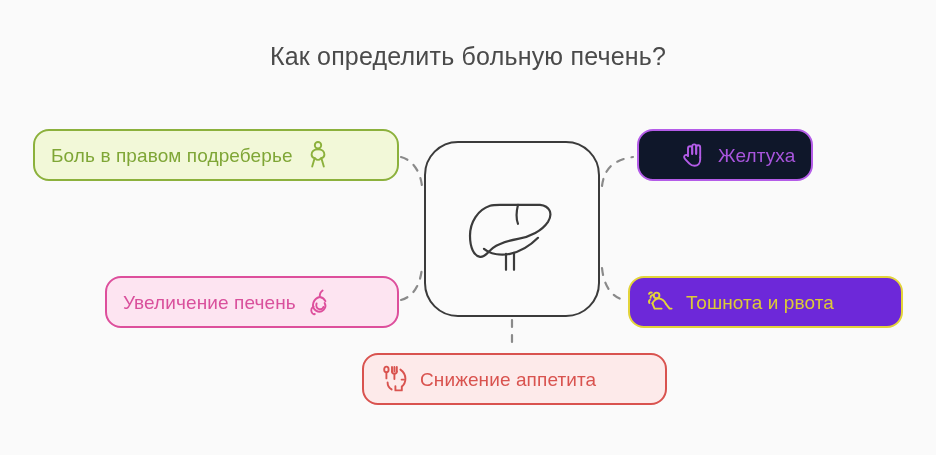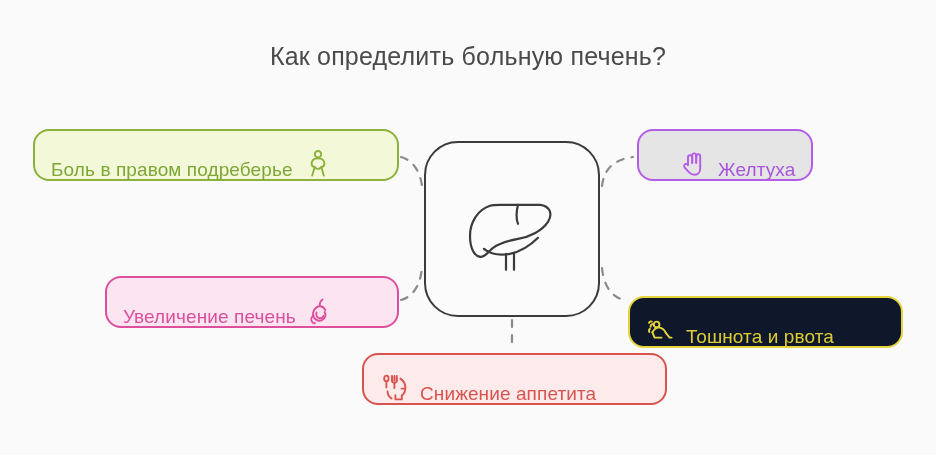--- a/index.html
+++ b/index.html
@@ -57,21 +57,21 @@
     transform: translate(-50%, -48%);
   }
   
   .sym {
     position: absolute;
     box-sizing: border-box;
     border-radius: 16px;
     border-width: 2px;
     border-style: solid;
     display: flex;
-    align-items: flex-end;
+    align-items: center;
     height: 52px;
     padding: 0 16px;
     white-space: nowrap;
   }
   .sym .lbl {
     font-size: 19px;
     letter-spacing: 0.1px;
     line-height: 1;
   }
   .sym .ico {
@@ -133,21 +133,21 @@
         <circle cx="12" cy="4.2" r="3.2"></circle>
         <path d="M12 8.2 C8 8.2 5.6 10.4 5.6 13.4 C5.6 15.6 7 16.8 8.6 17.2"></path>
         <path d="M12 8.2 C16 8.2 18.4 10.4 18.4 13.4 C18.4 15.6 17 16.8 15.4 17.2"></path>
         <path d="M8.6 17.2 L6.2 25.6"></path>
         <path d="M15.4 17.2 L17.8 25.6"></path>
         <path d="M9.4 17.4 C10.6 19.4 13.4 19.4 14.6 17.4"></path>
       </svg>
     </span>
   </div>
 
-  <div class="sym icon-left" id="sym-jaundice" style="border-color: rgb(180, 92, 232); background: #e5e5e5; padding-left: 39px;">
+  <div class="sym icon-left" id="sym-jaundice" style="border-color: rgb(180, 92, 232); background: #0f172a; padding-left: 39px;">
     <span class="ico">
       <svg width="24" height="26" viewBox="0 0 24 26" fill="none" stroke="#b45ce8" stroke-width="1.9" stroke-linecap="round" stroke-linejoin="round">
         <path d="M7 14 L7 6.4 C7 5.1 8 4.2 9.1 4.2 C10.2 4.2 11.2 5.1 11.2 6.4 L11.2 12"></path>
         <path d="M11.2 11.6 L11.2 4.6 C11.2 3.3 12.1 2.4 13.2 2.4 C14.3 2.4 15.2 3.3 15.2 4.6 L15.2 12"></path>
         <path d="M15.2 11.6 L15.2 5.4 C15.2 4.1 16.1 3.2 17.2 3.2 C18.3 3.2 19.2 4.1 19.2 5.4 L19.2 15.4"></path>
         <path d="M7 13.8 C7 13.8 5.2 12.2 3.8 13.4 C2.4 14.6 3.4 16.4 4.6 17.6
                  L8.4 21.6 C9.8 23.1 11.6 23.8 13.6 23.8 C17 23.8 19.2 21.2 19.2 17.6 L19.2 15.2"></path>
       </svg>
     </span>
     <span class="lbl" style="color: rgb(168, 85, 221);">Желтуха</span>
@@ -160,21 +160,21 @@
         <path d="M14.6 2.6 C12.4 4.2 11.6 6.6 11.8 9 C9 9.6 6.4 11.6 5.4 14.6
                  C4.4 17.8 5.6 21 8 22.6 C10.4 24.2 13.6 23.8 15.6 21.8
                  C17.4 20 17.8 17.2 16.6 15"></path>
         <path d="M11.8 9 C14.4 9.4 16.4 11 17.4 13.2"></path>
         <path d="M8.6 15.4 C7.6 18 8.8 20.6 11.2 21.2 C13 21.6 14.8 20.6 15.4 19"></path>
         <path d="M5.6 18.6 C3.6 19.6 2.8 22 3.6 24 C4.2 25.6 5.6 26.4 6.8 26"></path>
       </svg>
     </span>
   </div>
 
-  <div class="sym icon-left" id="sym-nausea" style="border-color: rgb(227, 212, 58); background: #0f172a; margin-top: 20px;">
+  <div class="sym icon-left" id="sym-nausea" style="border-color: rgb(227, 212, 58); background: #6d28d9;">
     <span class="ico">
       <svg width="28" height="24" viewBox="0 0 28 24" fill="none" stroke="#e3d43a" stroke-width="1.9" stroke-linecap="round" stroke-linejoin="round">
         <circle cx="9.6" cy="5.4" r="2.8"></circle>
         <path d="M12 8.4 C15 9 17.6 11 18.8 13.8"></path>
         <path d="M18.8 13.8 L22.6 18.6 L24.6 18.6"></path>
         <path d="M12 8.4 C9 8.8 6.6 10.6 5.4 13.4"></path>
         <path d="M5.4 13.4 L7.6 18.6 L14.6 18.6"></path>
         <path d="M6 5 C4.4 5.2 3.4 6.4 3.6 7.8"></path>
         <path d="M3 9.8 C2 10.6 1.8 12 2.4 13"></path>
         <path d="M4.8 2.6 C3.6 2.2 2.4 2.8 2 3.8"></path>

